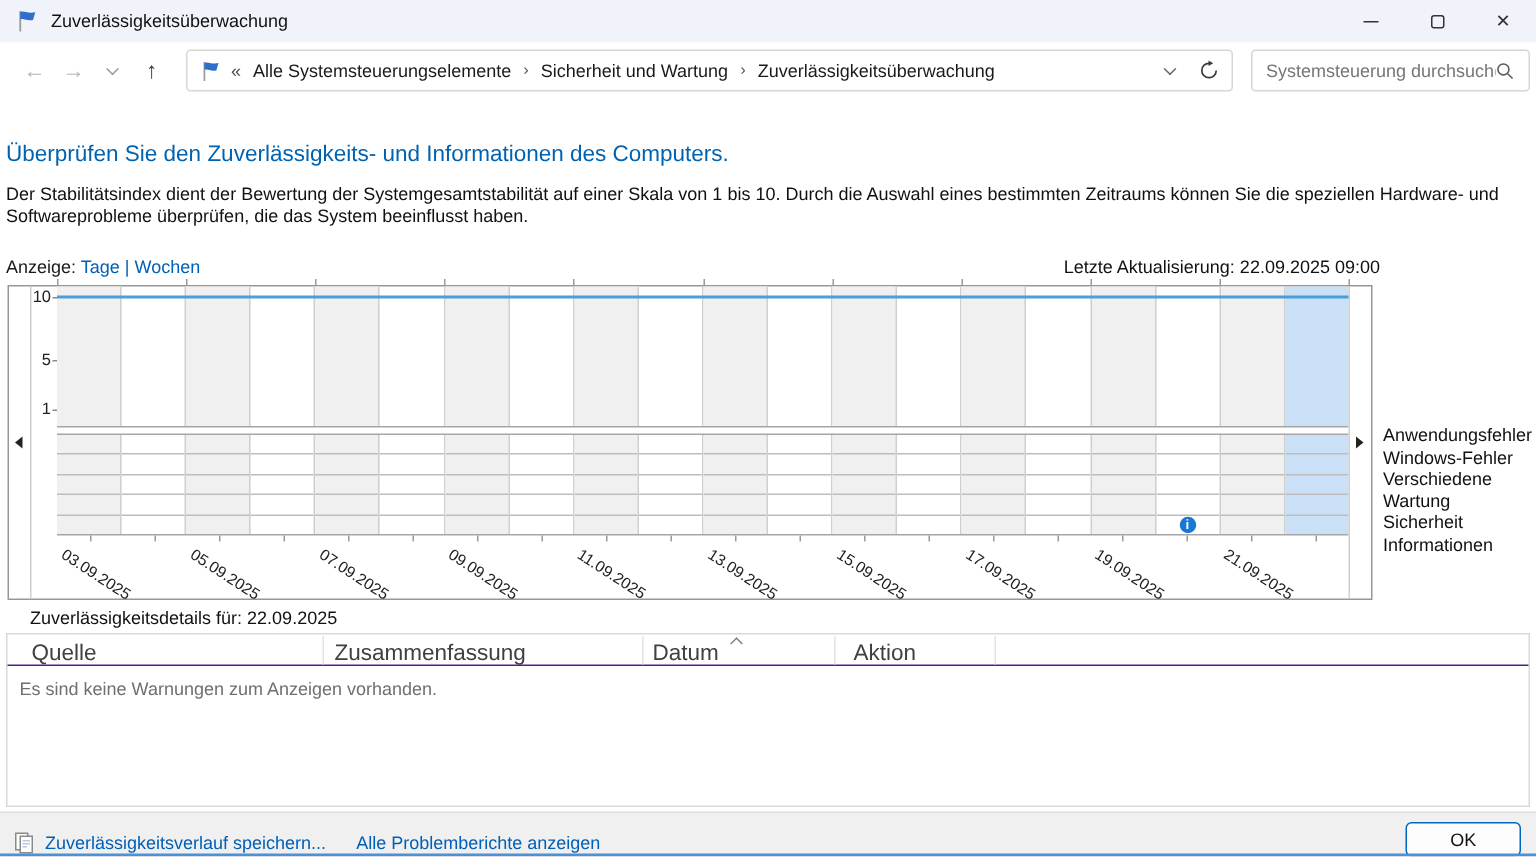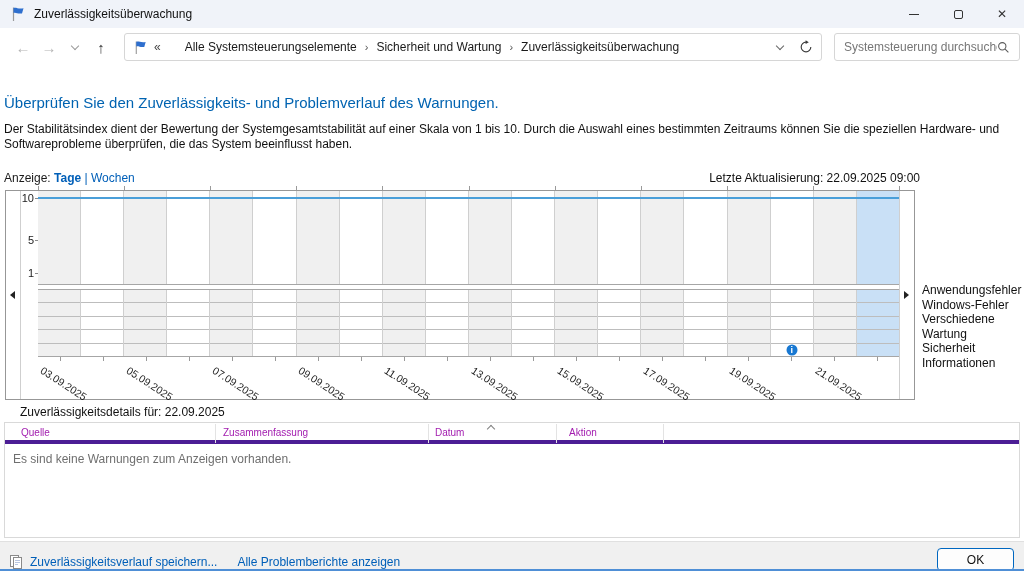--- a/index.html
+++ b/index.html
@@ -19,34 +19,34 @@
   .glyph-close{font-size:12px;color:#333;line-height:1;}
   
   .toolbar{position:absolute;left:0;top:28px;width:100%;height:38px;background:#fff;display:flex;align-items:center;padding-left:10px;}
   .nav-btn{display:flex;align-items:center;justify-content:center;width:26px;height:26px;font-size:15px;}
   .nav-disabled{color:#b5b5b5;}
   .nav-enabled{color:#3a3a3a;}
   .chev{display:inline-block;width:6px;height:6px;border-right:1.4px solid #9a9a9a;border-bottom:1.4px solid #9a9a9a;transform:rotate(45deg);margin-top:-3px;}
   .addressbar{margin-left:10px;width:698px;height:28px;border:1px solid #d6d6d6;border-radius:3px;background:#fff;display:flex;align-items:center;padding:0 8px;font-size:12px;}
   .flag-sm{width:15px;height:15px;flex:0 0 auto;}
   .crumb-collapsed{margin-left:6px;color:#444;}
-  .breadcrumb{display:flex;align-items:center;margin-left:24px;white-space:nowrap;}
+  .breadcrumb{display:flex;align-items:center;margin-left:8px;white-space:nowrap;}
   .crumb{color:#1a1a1a;cursor:default;}
   .crumb-sep{margin:0 8px;color:#555;font-size:11px;}
   .addr-right{margin-left:auto;display:flex;align-items:center;gap:16px;}
   .addr-chevron{display:inline-block;width:6px;height:6px;border-right:1.4px solid #666;border-bottom:1.4px solid #666;transform:rotate(45deg);margin-top:-3px;}
   .searchbox{margin-left:12px;width:186px;height:28px;border:1px solid #d6d6d6;border-radius:3px;display:flex;align-items:center;padding:0 9px;}
   .searchbox input{border:0;outline:0;flex:1;font-size:12px;font-family:"Liberation Sans",sans-serif;color:#333;min-width:0;background:transparent;}
   .searchbox input::placeholder{color:#767676;}
   
   .page-heading{position:absolute;left:4px;top:94px;font-size:15px;color:#0063b1;}
   .page-desc{position:absolute;left:4px;top:122px;width:1002px;font-size:12px;line-height:15px;color:#111;}
   .view-row{position:absolute;left:4px;top:171px;font-size:12px;}
   .link{color:#005fb8;cursor:pointer;}
-  .link-bold{font-weight:bold;}
+  .link-bold{font-weight:normal;}
   .last-update{position:absolute;right:104px;top:171px;font-size:12px;color:#111;}
   
   .chart{position:absolute;left:5px;top:190px;width:910px;height:210px;border:1px solid #979797;display:flex;background:#fff;}
   .scroll-strip{width:15px;position:relative;flex:0 0 auto;}
   .scroll-strip.left{border-right:1px solid #cfcfcf;}
   .scroll-strip.right{border-left:1px solid #cfcfcf;}
   .arr-left{position:absolute;left:4px;top:100px;width:0;height:0;border-top:4px solid transparent;border-bottom:4px solid transparent;border-right:5px solid #222;}
   .arr-right{position:absolute;left:4px;top:100px;width:0;height:0;border-top:4px solid transparent;border-bottom:4px solid transparent;border-left:5px solid #222;}
   .y-axis{width:17px;position:relative;flex:0 0 auto;font-size:11px;color:#222;}
   .y-label{position:absolute;right:4px;height:12px;line-height:12px;}
@@ -66,21 +66,21 @@
   .ticks{height:5px;display:flex;}
   .tick-cell{flex:1;position:relative;}
   .tick-cell::after{content:'';position:absolute;left:50%;top:0;width:1px;height:4px;background:#9a9a9a;}
   .dates{position:relative;flex:1;}
   .date-label{position:absolute;top:2px;font-size:10.5px;color:#222;white-space:nowrap;transform:rotate(33deg);transform-origin:left top;}
   .info-dot{position:absolute;left:50%;top:50%;transform:translate(-50%,-50%);width:11px;height:11px;border-radius:50%;background:#1878d2;color:#fff;font-size:9px;font-weight:bold;display:flex;align-items:center;justify-content:center;line-height:1;}
   .legend{position:absolute;left:922px;top:283px;font-size:12px;line-height:14.5px;color:#111;}
   
   .details-title{position:absolute;left:20px;top:405px;font-size:12px;color:#111;}
   .details-table{position:absolute;left:4px;top:422px;width:1016px;height:116px;border:1px solid #d9d9d9;background:#fff;}
-  .details-header{position:relative;height:21px;border-bottom:4px solid #4c1d95;font-size:10px;color:#a21caf;}
+  .details-header{position:relative;height:21px;border-bottom:1px solid #4c1d95;font-size:15px;color:#404040;}
   .hcol{position:absolute;top:4px;}
   .hsep{position:absolute;top:1px;width:1px;height:19px;background:#e3e3e3;}
   .sort-up{position:absolute;left:483px;top:3px;width:6px;height:6px;border-left:1px solid #808080;border-top:1px solid #808080;transform:rotate(45deg);}
   .empty-msg{position:absolute;left:8px;top:29px;font-size:12px;color:#6f6f6f;}
   
   .footer{position:absolute;left:0;top:541px;width:100%;height:40px;background:#f0f0f0;border-top:1px solid #e0e0e0;display:flex;align-items:center;}
   .copy-icon{margin-left:8px;flex:0 0 auto;}
   .footer-link{font-size:12px;color:#005fb8;cursor:pointer;}
   .save-link{margin-left:6px;}
   .reports-link{margin-left:20px;}
@@ -143,21 +143,21 @@
 
     <div class="searchbox">
       <input type="text" placeholder="Systemsteuerung durchsuchen" style="">
       <svg width="13" height="13" viewBox="0 0 16 16">
         <circle cx="6.5" cy="6.5" r="4.5" fill="none" stroke="#5a5a5a" stroke-width="1.3"></circle>
         <path d="M 10 10 L 14 14" stroke="#5a5a5a" stroke-width="1.3"></path>
       </svg>
     </div>
   </div>
 
-  <div class="page-heading">Überprüfen Sie den Zuverlässigkeits- und Problemverlauf des Warnungen.</div>
+  <div class="page-heading">Überprüfen Sie den Zuverlässigkeits- und Informationen des Computers.</div>
   <div class="page-desc">Der Stabilitätsindex dient der Bewertung der Systemgesamtstabilität auf einer Skala von 1 bis 10. Durch die Auswahl eines bestimmten Zeitraums können Sie die speziellen Hardware- und Softwareprobleme überprüfen, die das System beeinflusst haben.</div>
 
   <div class="view-row">
     <span>Anzeige:</span>
     <span class="link link-bold">Tage</span>
     <span class="link">|</span>
     <span class="link">Wochen</span>
   </div>
   <div class="last-update">Letzte Aktualisierung: 22.09.2025 09:00</div>
 

